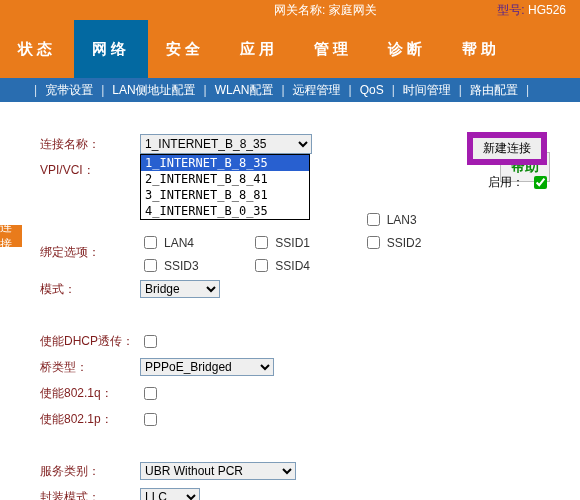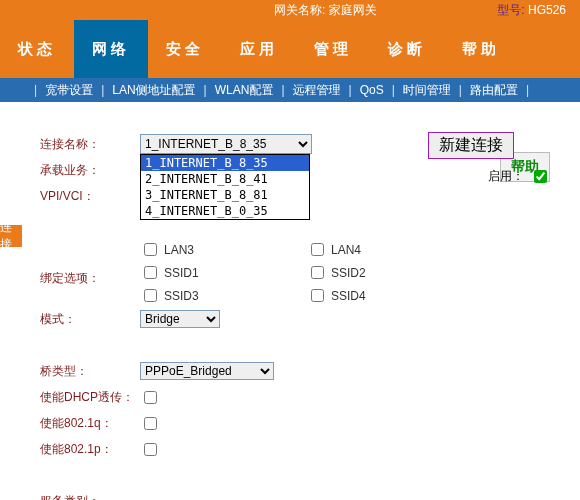--- a/index.html
+++ b/index.html
@@ -23,28 +23,28 @@
 .form{flex:1;max-width:420px}
 .help{margin-left:auto;margin-right:8px;margin-top:20px;padding:5px 10px;background:#f2f2f2;border:1px solid #bbb;color:#0d8a0d;font-weight:bold;font-size:14px;cursor:pointer;height:fit-content}
 .row{display:flex;align-items:center;min-height:24px;margin-bottom:2px}
 .lbl{width:100px;color:#7f1d1d}
 .val{display:flex;align-items:flex-start;gap:10px;position:relative}
 select{font-family:inherit;font-size:12px;border:1px solid #7f9db9}
 .sel1{width:172px;height:20px}
 .dropdown{position:absolute;top:20px;left:0;width:168px;background:#fff;border:1px solid #000;z-index:10}
 .opt{padding:1px 4px;font-family:monospace;font-size:12px;cursor:pointer}
 .opt.sel{background:#2860d0;color:#fff}
-.btn{border:1px solid #a21caf;background:#eee;padding:2px 10px;font-size:16px;font-family:Liberation Mono, monospace;cursor:pointer}
-.cb-grid{display:grid;grid-template-columns:repeat(2,1fr);gap:4px 14px;width:320px}
+.btn{border:6px solid #a21caf;background:#eee;padding:2px 10px;font-size:12px;font-family:Liberation Mono, monospace;cursor:pointer}
+.cb-grid{display:grid;grid-template-columns:repeat(3,1fr);gap:4px 14px;width:320px}
 .cbcell{display:flex;align-items:center;gap:4px;color:#333}
 input[type=checkbox]{width:13px;height:13px;border:1px solid #176fc1;cursor:pointer}
 .chk-green{accent-color:#0a0}
 .right-col{position:absolute;right:30px;top:30px;display:flex;flex-direction:column;align-items:flex-start;gap:8px}
 .r1{display:flex;gap:10px}
-.r2{display:flex;align-items:center;gap:6px;margin-left:60px}
+.r2{display:flex;align-items:center;gap:6px;margin-left:21px}
 </style>
 </head>
 <body>
 <div class="root">
 
 <div class="header">
   <div class="topbar">
     <span class="gname">
       <span class="gname-label">网关名称:</span>
       <span class="gname-val">家庭网关</span>
@@ -95,23 +95,20 @@
         </select>
         <div class="dropdown">
           <div class="opt sel">1_INTERNET_B_8_35</div>
           <div class="opt">2_INTERNET_B_8_41</div>
           <div class="opt">3_INTERNET_B_8_81</div>
           <div class="opt">4_INTERNET_B_0_35</div>
         </div>
       </div>
     </div>
     <div class="row">
-      <div class="lbl">承载业务：</div>
-    </div>
-    <div class="row">
       <div class="lbl">VPI/VCI：</div>
     </div>
     <div class="row" style="height:8px"></div>
     <div class="row" style="align-items:flex-start">
       <div class="lbl" style="margin-top:34px">绑定选项：</div>
       <div class="cb-grid" style="margin-top:0">
         <div></div>
               <div></div>
         <div class="cbcell">
                 <input type="checkbox" style="">
@@ -140,46 +137,49 @@
       </div>
     </div>
     <div class="row">
       <div class="lbl">模式：</div>
       <div class="val">
               <select style="width:80px"><option>Bridge</option></select>
             </div>
     </div>
     <div class="row" style="height:14px"></div>
     <div class="row">
+      <div class="lbl">使能DHCP透传：</div>
+      <div class="val">
+              <input type="checkbox" style="">
+            </div>
+    </div>
+    <div class="row">
       <div class="lbl">桥类型：</div>
       <div class="val">
               <select style="width:134px"><option>PPPoE_Bridged</option></select>
             </div>
     </div>
     <div class="row">
-      <div class="lbl">使能DHCP透传：</div>
+      <div class="lbl">使能802.1q：</div>
       <div class="val">
               <input type="checkbox" style="">
             </div>
     </div>
     <div class="row">
-      <div class="lbl">使能802.1q：</div>
+      <div class="lbl">使能802.1p：</div>
       <div class="val">
               <input type="checkbox" style="">
             </div>
     </div>
-    <div class="row">
-      <div class="lbl">使能802.1p：</div>
-      <div class="val">
-              <input type="checkbox" style="">
-            </div>
-    </div>
     <div class="row" style="height:14px"></div>
     <div class="row">
       <div class="lbl">服务类别：</div>
+      <div class="val">
+              <select style="width:156px"><option>UBR Without PCR</option></select>
+            </div>
     </div>
     <div class="row">
       <div class="lbl">封装模式：</div>
       <div class="val">
               <select style="width:60px"><option>LLC</option></select>
             </div>
     </div>
 
   </div>
 

